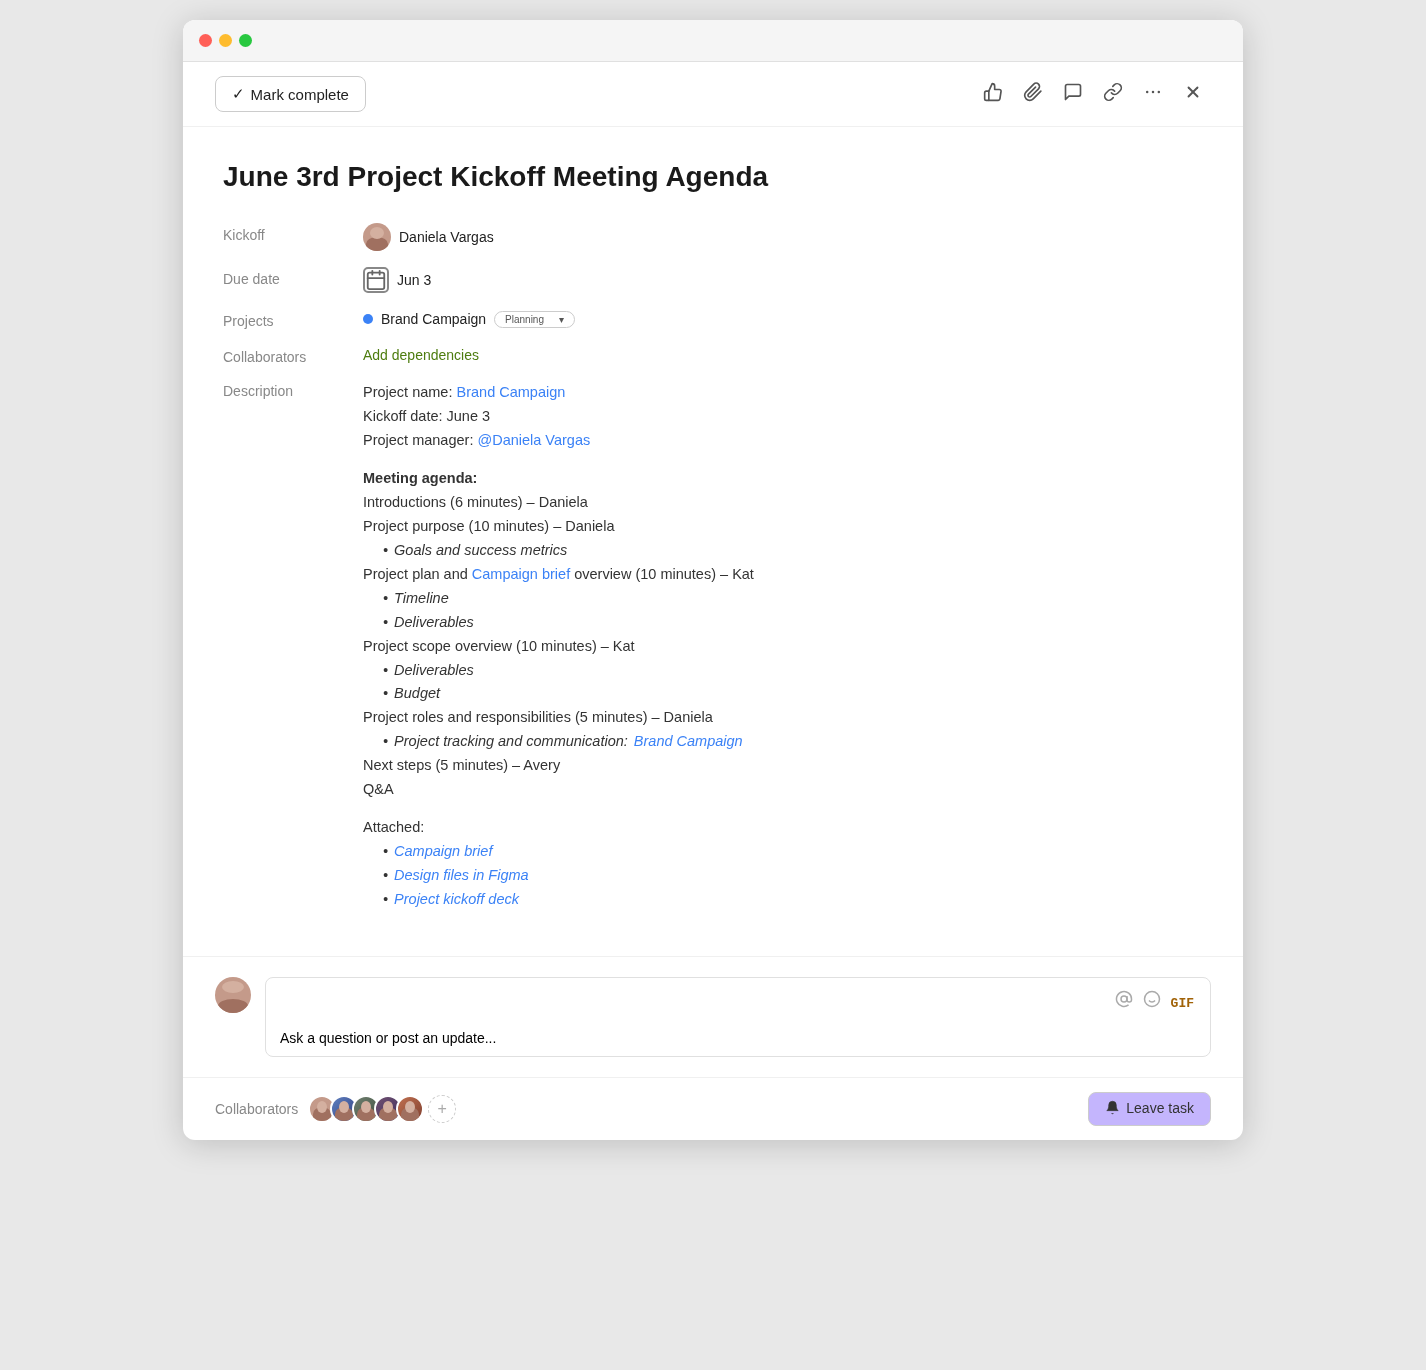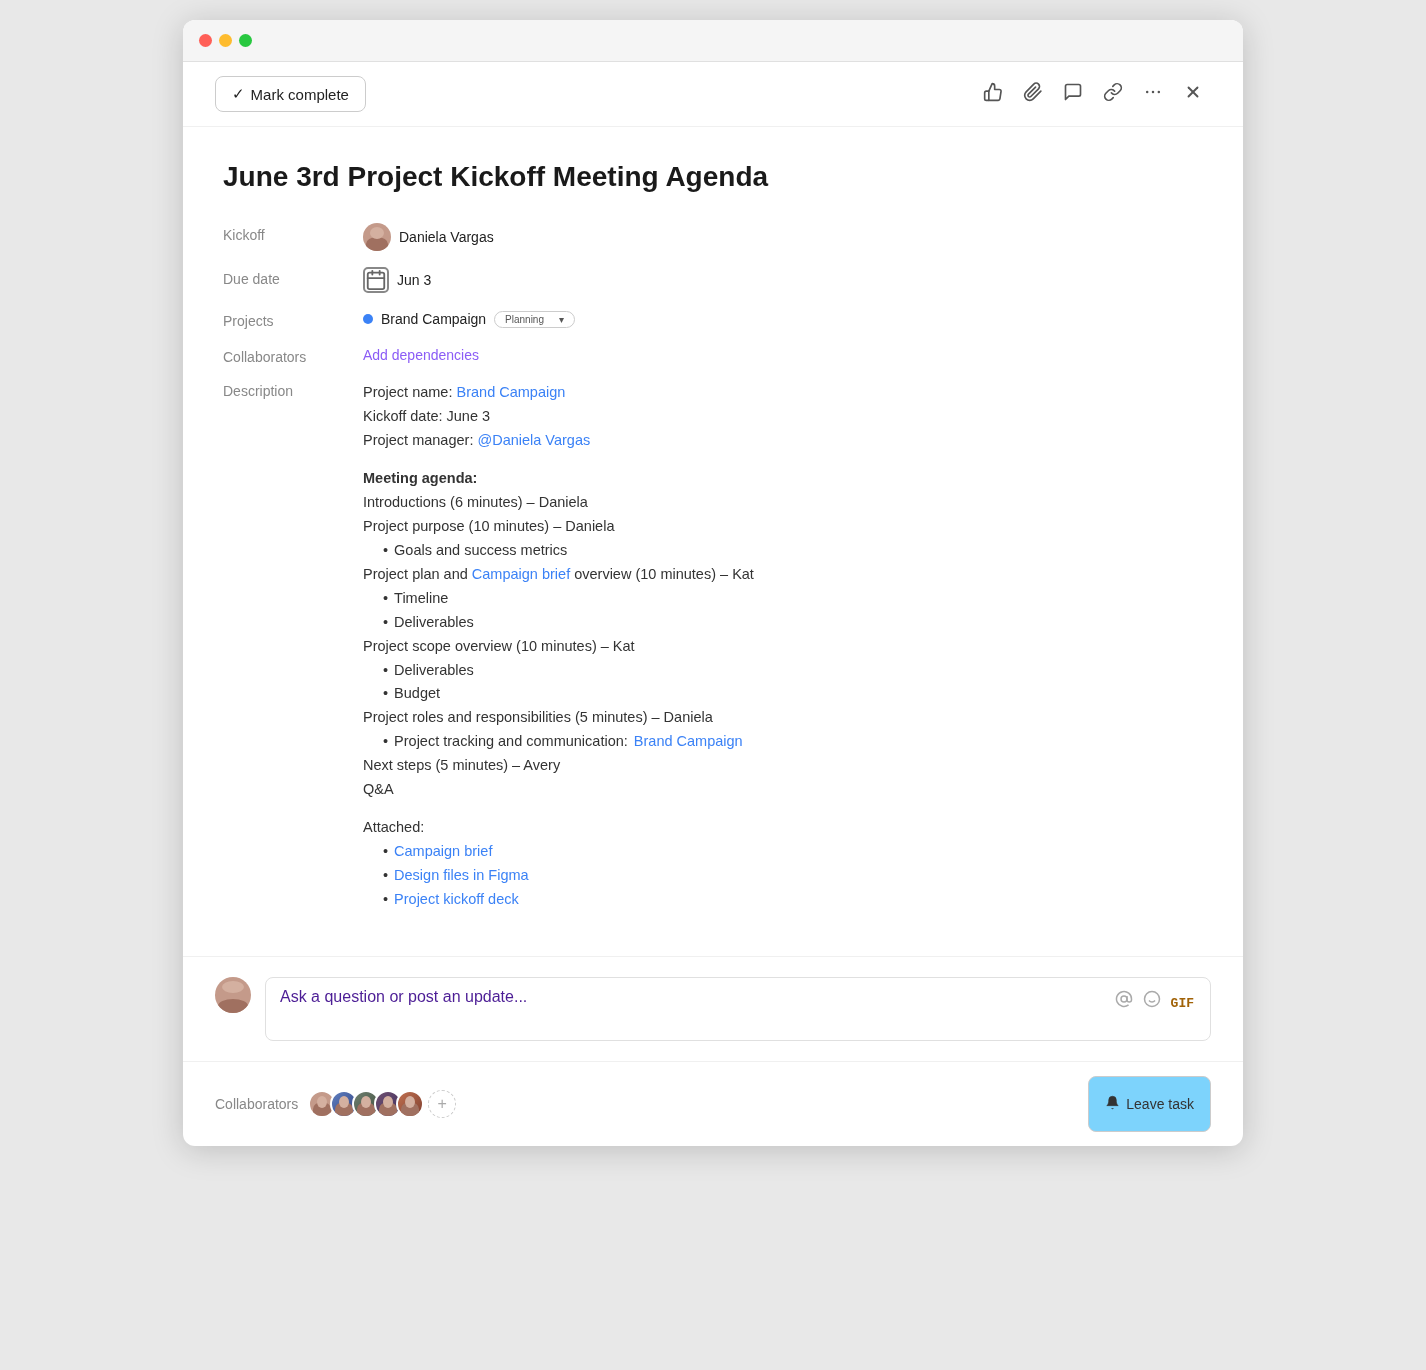--- a/index.html
+++ b/index.html
@@ -118,37 +118,38 @@
       align-items: center;
       gap: 15px;
       border: 1px solid #ccc;
       border-radius: 20px;
       padding: 2px 10px;
       font-size: 10px;
       color: #555;
       cursor: pointer;
     }
     .add-deps {
-      color: #8b5cf6;
+      color: #4d7c0f;
       font-size: 14px;
       cursor: pointer;
     }
     .desc-link {
       color: #3b82f6;
       text-decoration: none;
       cursor: pointer;
     }
     .desc-bold {
       font-weight: 700;
     }
     .desc-bullet {
       margin-left: 20px;
       display: flex;
       align-items: flex-start;
       gap: 6px;
+      font-style: italic;
     }
     .desc-bullet::before {
       content: '•';
       flex-shrink: 0;
     }
     .comment-section {
       border-top: 1px solid #f0f0f0;
       padding: 20px 32px;
       display: flex;
       gap: 14px;
@@ -165,23 +166,24 @@
       flex: 1;
       border: 1.5px solid #e0e0e0;
       border-radius: 8px;
       padding: 10px 14px;
       min-height: 64px;
       display: flex;
       align-items: flex-start;
       justify-content: space-between;
     }
     .comment-placeholder {
-      color: #4c1d95;
-      font-size: 16px;
+      color: #000000;
+      font-size: 14px;
       flex: 1;
+      margin-top: 42px;
     }
     .comment-icons {
       display: flex;
       gap: 6px;
       align-items: center;
       color: #aaa;
       font-size: 18px;
     }
     .comment-icon-btn {
       background: none;
@@ -226,28 +228,28 @@
       display: flex;
       align-items: center;
       justify-content: center;
       font-size: 16px;
       color: #aaa;
       cursor: pointer;
       margin-left: 4px;
     }
     .leave-task-btn {
       display: flex;
-      align-items: center;
+      align-items: flex-start;
       gap: 6px;
       border: 1.5px solid #ccc;
       border-radius: 8px;
-      padding: 18px 16px;
+      padding: 7px 16px;
       font-size: 14px;
       color: #333;
-      background: #7dd3fc;
+      background: #c4b5fd;
       cursor: pointer;
       font-family: inherit;
     }
     
     .ca1 { background: linear-gradient(135deg, #b07060, #7a4030); }
     .ca2 { background: linear-gradient(135deg, #6080b0, #304070); }
     .ca3 { background: linear-gradient(135deg, #607060, #304030); }
     .ca4 { background: linear-gradient(135deg, #606080, #303060); }
     .ca5 { background: linear-gradient(135deg, #a06050, #704030); }
     

